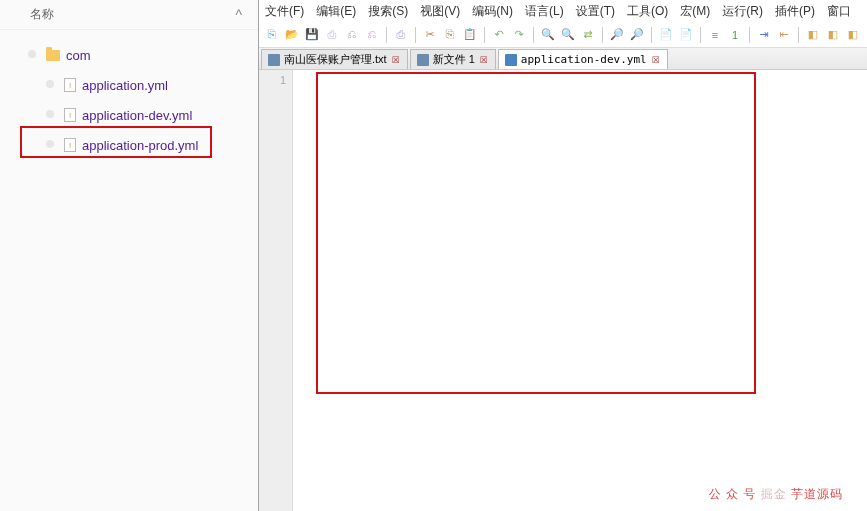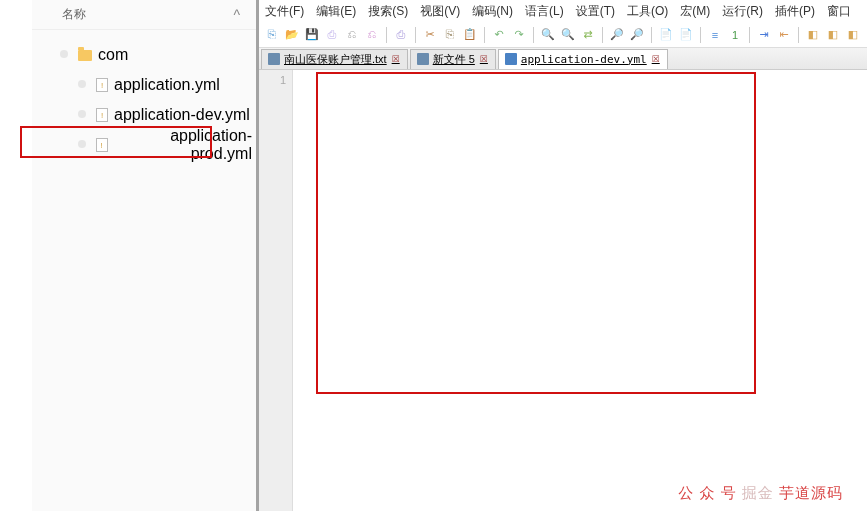--- a/index.html
+++ b/index.html
@@ -1,51 +1,51 @@
 <!DOCTYPE html>
 <html><head>
 <meta charset="utf-8">
 <style>
 * { margin: 0; padding: 0; box-sizing: border-box; font-family: "Microsoft YaHei", sans-serif; }
 body { width: 867px; height: 511px; background: #fff; overflow: hidden; position: relative; display: flex; font-size: 12px; }
-.sidebar { width: 270px; height: 100%; background: #fafafa; border-right: 3px solid #a3a3a3; display: flex; flex-direction: column; margin-left: 32px; }
+.sidebar { width: 270px; height: 100%; background: #fafafa; border-right: 1px solid #a3a3a3; display: flex; flex-direction: column; }
 .side-header { display: flex; align-items: center; padding: 6px 10px 6px 30px; border-bottom: 1px solid #eee; color: #666; }
 .side-header .col { font-size: 12px; }
 .side-header .chev { margin-left: auto; font-size: 14px; color: #888; padding-right: 6px; }
 .tree { padding: 10px 4px 0 4px; }
 .tree-row { display: flex; align-items: center; height: 30px; padding-left: 6px; position: relative; }
 .pin { width: 10px; height: 10px; display: inline-block; margin-right: 8px; opacity: 0.25; }
 .pin::before { content: ""; display: block; width: 8px; height: 8px; border-radius: 50%; background: #aaa; }
 .folder-icon { width: 14px; height: 11px; background: #f7c862; border-radius: 1px; margin-right: 6px; flex-shrink: 0; position: relative; }
 .folder-icon::before { content: ""; position: absolute; top: -3px; left: 0; width: 6px; height: 3px; background: #f7c862; border-radius: 1px 1px 0 0; }
 .file-icon { width: 12px; height: 14px; background: #fff; border: 1px solid #bbb; margin-right: 6px; flex-shrink: 0; position: relative; font-size: 8px; display: flex; align-items: center; justify-content: center; color: #d0a040; }
 .xml-icon { width: 14px; height: 14px; margin-right: 6px; flex-shrink: 0; position: relative; background: linear-gradient(#f8d060,#f0b030); border-radius: 2px; }
 .xml-icon::after { content: ""; position: absolute; left: 2px; top: 2px; width: 6px; height: 6px; border: 1px solid #5a8c2a; background: #a0d060; border-radius: 1px; }
 .indent1 { padding-left: 24px; }
 .indent2 { padding-left: 42px; }
-.tree-row .label { color: #000000; font-size: 16px; text-align: right; }
+.tree-row .label { color: #4c1d95; font-size: 13px; text-align: right; }
 .selected-frame { position: absolute; border: 2px solid #d01010; pointer-events: none; }
 .sel-frame-1 { left: 20px; top: 126px; width: 192px; height: 32px; }
 .main { flex: 1; display: flex; flex-direction: column; }
 .menubar { display: flex; align-items: center; padding: 4px 4px 4px 6px; height: 22px; color: #333; gap: 0; }
 .menubar span { margin-right: 12px; white-space: nowrap; font-size: 12px; }
 .toolbar { display: flex; align-items: center; padding: 2px 4px; height: 26px; gap: 2px; border-bottom: 1px solid #ddd; }
 .tbtn { width: 18px; height: 18px; border-radius: 2px; display: flex; align-items: center; justify-content: center; font-size: 11px; flex-shrink: 0; }
 .sep { width: 1px; height: 16px; background: #ccc; margin: 0 3px; flex-shrink: 0; }
-.tabs { display: flex; align-items: center; height: 22px; background: linear-gradient(#f4f4f4,#e8e8e8); border-bottom: 1px solid #ccc; padding-left: 2px; text-decoration: underline; }
+.tabs { display: flex; align-items: flex-end; height: 22px; background: linear-gradient(#f4f4f4,#e8e8e8); border-bottom: 1px solid #ccc; padding-left: 2px; }
 .tab { display: flex; align-items: center; padding: 0 6px; height: 20px; border: 1px solid #bbb; border-bottom: none; margin-right: 2px; font-size: 11px; gap: 4px; background: #e8e8e8; }
 .tab.active { background: #fff; }
 .tab-icon { width: 12px; height: 12px; background: #4a82c4; border-radius: 1px; flex-shrink: 0; }
 .tab-icon.dk { background: #6a8cae; }
 .tab .x { width: 10px; height: 10px; font-size: 9px; color: #a04040; display: flex; align-items: center; justify-content: center; }
 .editor-wrap { flex: 1; display: flex; position: relative; background: #fff; }
 .gutter { width: 34px; background: #eee; border-right: 1px solid #ddd; padding: 4px 6px 0 0; text-align: right; color: #aaa; font-size: 11px; font-family: Consolas, monospace; }
 .editor { flex: 1; position: relative; }
 .red-big { position: absolute; left: 316px; top: 72px; width: 440px; height: 322px; border: 2px solid #d01010; pointer-events: none; }
-.watermark { position: absolute; right: 24px; bottom: 8px; color: #d94646; font-size: 15px; letter-spacing: 1px; font-weight: 400; }
+.watermark { position: absolute; right: 24px; bottom: 8px; color: #d94646; font-size: 12px; letter-spacing: 1px; font-weight: 400; }
 .watermark .faint { color: #c9a0a0; opacity: 0.7; }
 </style>
 </head>
 <body>
 
 <div class="sidebar">
   <div class="side-header">
     <span class="col">名称</span>
     <span class="chev">^</span>
   </div>
@@ -126,21 +126,21 @@
       <div class="tbtn" style="color: rgb(216, 168, 88);">◧</div>
     </div>
   <div class="tabs" id="tabs">
       <div class="tab">
         <span class="tab-icon dk"></span>
         <span>南山医保账户管理.txt</span>
         <span class="x">☒</span>
       </div>
       <div class="tab">
         <span class="tab-icon dk"></span>
-        <span>新文件 5</span>
+        <span>新文件 1</span>
         <span class="x">☒</span>
       </div>
       <div class="tab active">
         <span class="tab-icon"></span>
         <span style="font-family: Consolas, monospace;">application-dev.yml</span>
         <span class="x">☒</span>
       </div>
     </div>
   <div class="editor-wrap">
     <div class="gutter">

